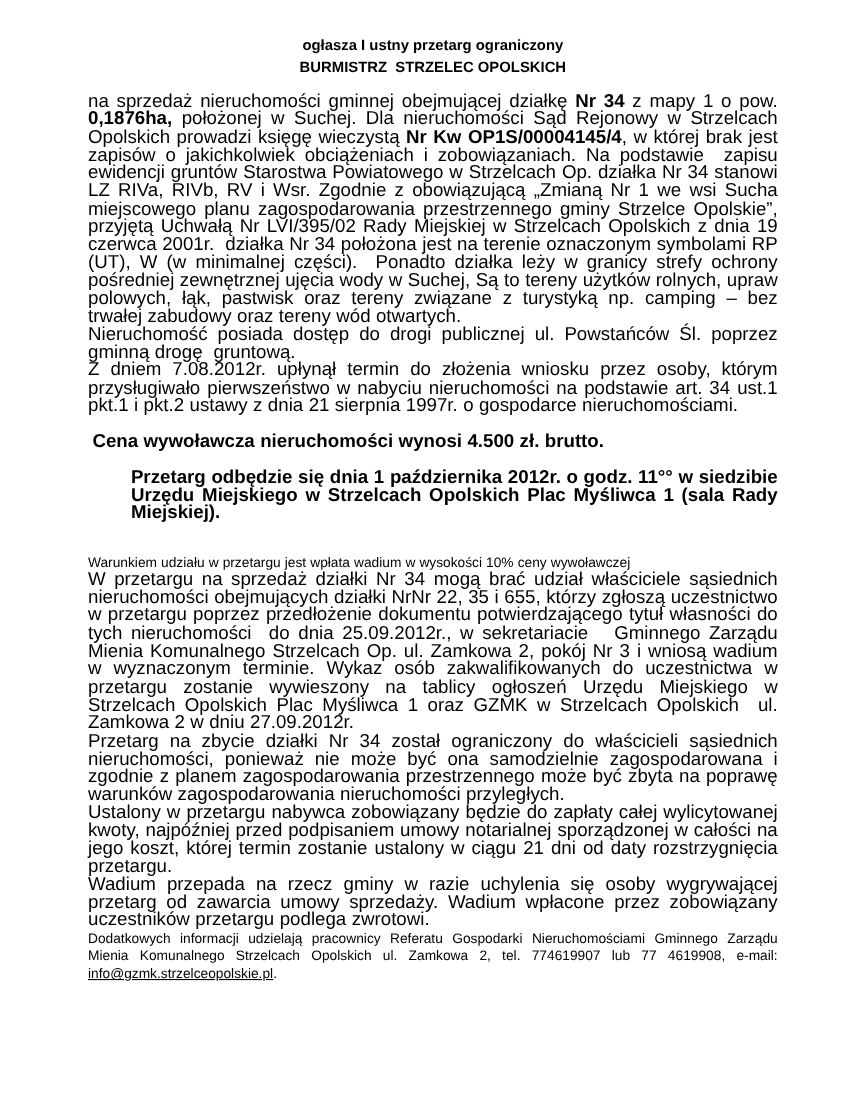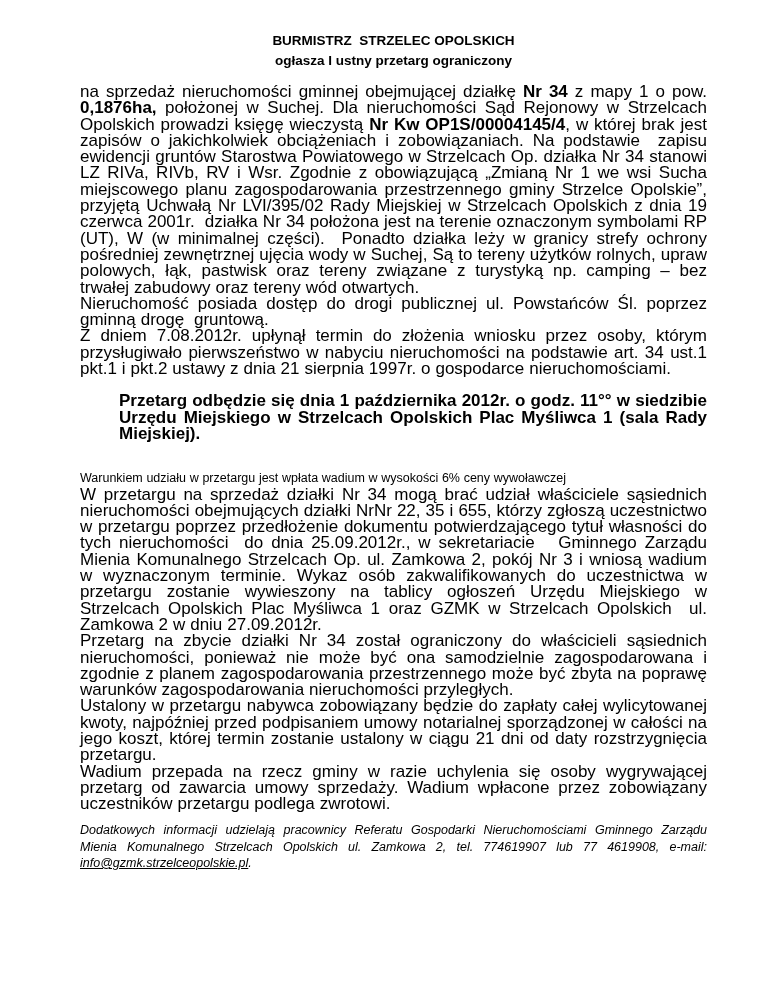--- a/index.html
+++ b/index.html
@@ -33,28 +33,29 @@
   .para.small { font-size:12.5px; }
   .para.indent1 { padding-left:4px; }
   .b { font-weight:bold; }
   a.email-link { color:#000000; text-decoration:underline; cursor:pointer; }
 </style>
 </head>
 <body>
 
 <div class="page">
   <div class="title-block">
+    <div class="doc-title">ogłasza I ustny przetarg ograniczony</div>
     <div class="doc-title">BURMISTRZ  STRZELEC OPOLSKICH</div>
-    <div class="doc-title">ogłasza I ustny przetarg ograniczony</div>
   </div>
   <div>
       <p class="para"><span>na sprzedaż nieruchomości gminnej obejmującej działkę </span><span class="b">Nr 34</span><span> z mapy 1 o pow. </span><span class="b">0,1876ha,</span><span> położonej w Suchej. Dla nieruchomości Sąd Rejonowy w Strzelcach Opolskich prowadzi księgę wieczystą </span><span class="b">Nr Kw OP1S/00004145/4</span><span>, w której brak jest zapisów o jakichkolwiek obciążeniach i zobowiązaniach. Na podstawie&nbsp; zapisu ewidencji gruntów Starostwa Powiatowego w Strzelcach Op. działka Nr 34 stanowi LZ RIVa, RIVb, RV i Wsr. Zgodnie z obowiązującą „Zmianą Nr 1 we wsi Sucha miejscowego planu zagospodarowania przestrzennego gminy Strzelce Opolskie”, przyjętą Uchwałą Nr LVI/395/02 Rady Miejskiej w Strzelcach Opolskich z dnia 19 czerwca 2001r.&nbsp; działka Nr 34 położona jest na terenie oznaczonym symbolami RP (UT), W (w minimalnej części).&nbsp; Ponadto działka leży w granicy strefy ochrony pośredniej zewnętrznej ujęcia wody w Suchej, Są to tereny użytków rolnych, upraw polowych, łąk, pastwisk oraz tereny związane z turystyką np. camping – bez trwałej zabudowy oraz tereny wód otwartych.</span></p>
       <p class="para"><span>Nieruchomość posiada dostęp do drogi publicznej ul. Powstańców Śl. poprzez gminną drogę&nbsp; gruntową.</span></p>
       <p class="para"><span>Z dniem 7.08.2012r. upłynął termin do złożenia wniosku przez osoby, którym przysługiwało pierwszeństwo w nabyciu nieruchomości na podstawie art. 34 ust.1 pkt.1 i pkt.2 ustawy z dnia 21 sierpnia 1997r. o gospodarce nieruchomościami.</span></p>
+      <p class="para bold indent1" style="margin-top: 16px;"><span>Cena wywoławcza nieruchomości wynosi 4.500 zł. brutto.</span></p>
       <p class="para bold" style="margin-top: 16px; margin-left: 39px;"><span>Przetarg odbędzie się dnia 1 października 2012r. o godz. 11°° w siedzibie Urzędu Miejskiego w Strzelcach Opolskich Plac Myśliwca 1 (sala Rady Miejskiej).</span></p>
-      <p class="para left small" style="margin-top: 28px;"><span>Warunkiem udziału w przetargu jest wpłata wadium w wysokości 6% ceny wywoławczej</span><br></p>
+      <p class="para left small" style="margin-top: 28px;"><span>Warunkiem udziału w przetargu jest wpłata wadium w wysokości 10% ceny wywoławczej</span><br></p>
       <p class="para"><span>W przetargu na sprzedaż działki Nr 34 mogą brać udział właściciele sąsiednich nieruchomości obejmujących działki NrNr 22, 35 i 655, którzy zgłoszą uczestnictwo w przetargu poprzez przedłożenie dokumentu potwierdzającego tytuł własności do tych nieruchomości&nbsp; do dnia 25.09.2012r., w sekretariacie&nbsp;&nbsp; Gminnego Zarządu Mienia Komunalnego Strzelcach Op. ul. Zamkowa 2, pokój Nr 3 i wniosą wadium w wyznaczonym terminie. Wykaz osób zakwalifikowanych do uczestnictwa w przetargu zostanie wywieszony na tablicy ogłoszeń Urzędu Miejskiego w Strzelcach Opolskich Plac Myśliwca 1 oraz GZMK w Strzelcach Opolskich&nbsp; ul. Zamkowa 2 w dniu 27.09.2012r.</span></p>
       <p class="para"><span>Przetarg na zbycie działki Nr 34 został ograniczony do właścicieli sąsiednich nieruchomości, ponieważ nie może być ona samodzielnie zagospodarowana i zgodnie z planem zagospodarowania przestrzennego może być zbyta na poprawę warunków zagospodarowania nieruchomości przyległych.</span></p>
       <p class="para"><span>Ustalony w przetargu nabywca zobowiązany będzie do zapłaty całej wylicytowanej kwoty, najpóźniej przed podpisaniem umowy notarialnej sporządzonej w całości na jego koszt, której termin zostanie ustalony w ciągu 21 dni od daty rozstrzygnięcia przetargu.</span></p>
       <p class="para"><span>Wadium przepada na rzecz gminy w razie uchylenia się osoby wygrywającej przetarg od zawarcia umowy sprzedaży. Wadium wpłacone przez zobowiązany uczestników przetargu podlega zwrotowi.</span></p>
-      <p class="para small" style="margin-top: 10px; font-style: italic;"><span>Dodatkowych informacji udzielają pracownicy Referatu Gospodarki Nieruchomościami Gminnego Zarządu Mienia Komunalnego Strzelcach Opolskich ul. Zamkowa 2, tel. 774619907 lub 77 4619908, e-mail: </span><a class="email-link" href="#">info@gzmk.strzelceopolskie.pl</a><span>.</span></p>
+      <p class="para small" style=""><span>Dodatkowych informacji udzielają pracownicy Referatu Gospodarki Nieruchomościami Gminnego Zarządu Mienia Komunalnego Strzelcach Opolskich ul. Zamkowa 2, tel. 774619907 lub 77 4619908, e-mail: </span><a class="email-link" href="#">info@gzmk.strzelceopolskie.pl</a><span>.</span></p>
     </div>
 </div>
 
 </body></html>

